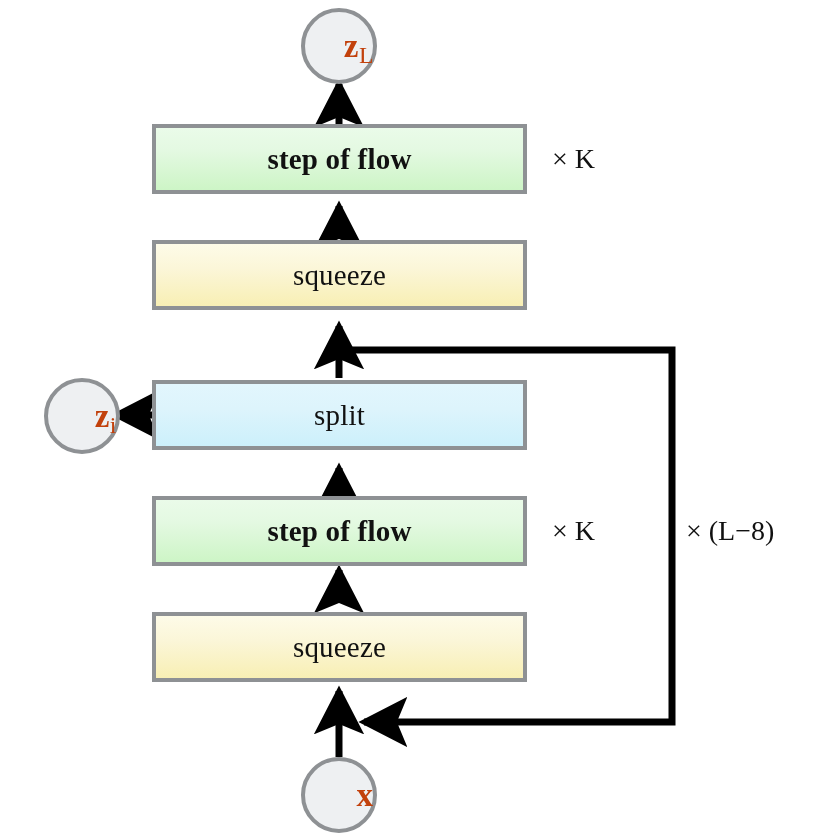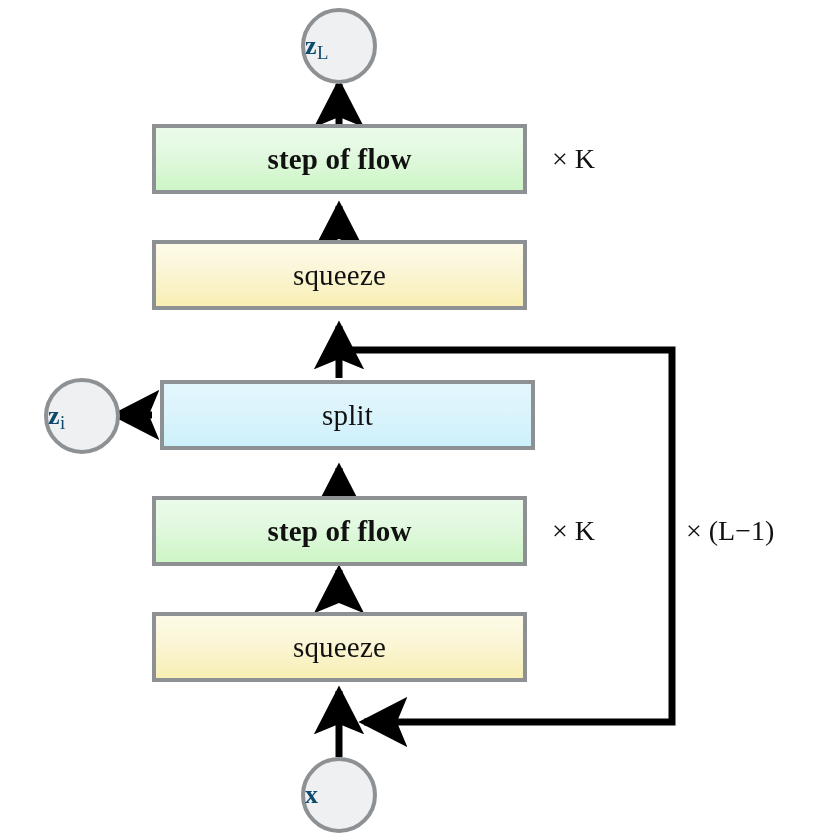--- a/index.html
+++ b/index.html
@@ -49,23 +49,23 @@
   }
   
   .node-circle {
     position: absolute;
     box-sizing: border-box;
     border: 4px solid #8e9194;
     border-radius: 50%;
     background: #eef0f2;
     display: flex;
     align-items: center;
-    justify-content: flex-start;
-    font-size: 26px;
-    color: #0c4a6e;
+    justify-content: flex-end;
+    font-size: 33px;
+    color: #c2410c;
   }
   .var {
     font-weight: bold;
     font-style: normal;
   }
   .var sub {
     font-weight: normal;
     font-size: 0.72em;
     vertical-align: baseline;
     position: relative;
@@ -126,31 +126,31 @@
   </div>
 
   <div class="node-box box-green" style="left:152px; top:124px; width:375px; height:70px;">
     <span>step of flow</span>
   </div>
 
   <div class="node-box box-yellow" style="left:152px; top:240px; width:375px; height:70px;">
     <span>squeeze</span>
   </div>
 
-  <div class="node-box box-blue" style="left:160px; top:380px; width:375px; height:70px;">
+  <div class="node-box box-blue" style="left:152px; top:380px; width:375px; height:70px;">
     <span>split</span>
   </div>
 
   <div class="node-box box-green" style="left:152px; top:496px; width:375px; height:70px;">
     <span>step of flow</span>
   </div>
 
   <div class="node-box box-yellow" style="left:152px; top:612px; width:375px; height:70px;">
     <span>squeeze</span>
   </div>
 
   <div class="mult-label" style="left:552px; top:145px;">× K</div>
 
   <div class="mult-label" style="left:552px; top:517px;">× K</div>
 
-  <div class="mult-label" style="left:686px; top:517px;">× (L−1)</div>
+  <div class="mult-label" style="left:686px; top:517px;">× (L−8)</div>
 
 </div>
 
 </body></html>

